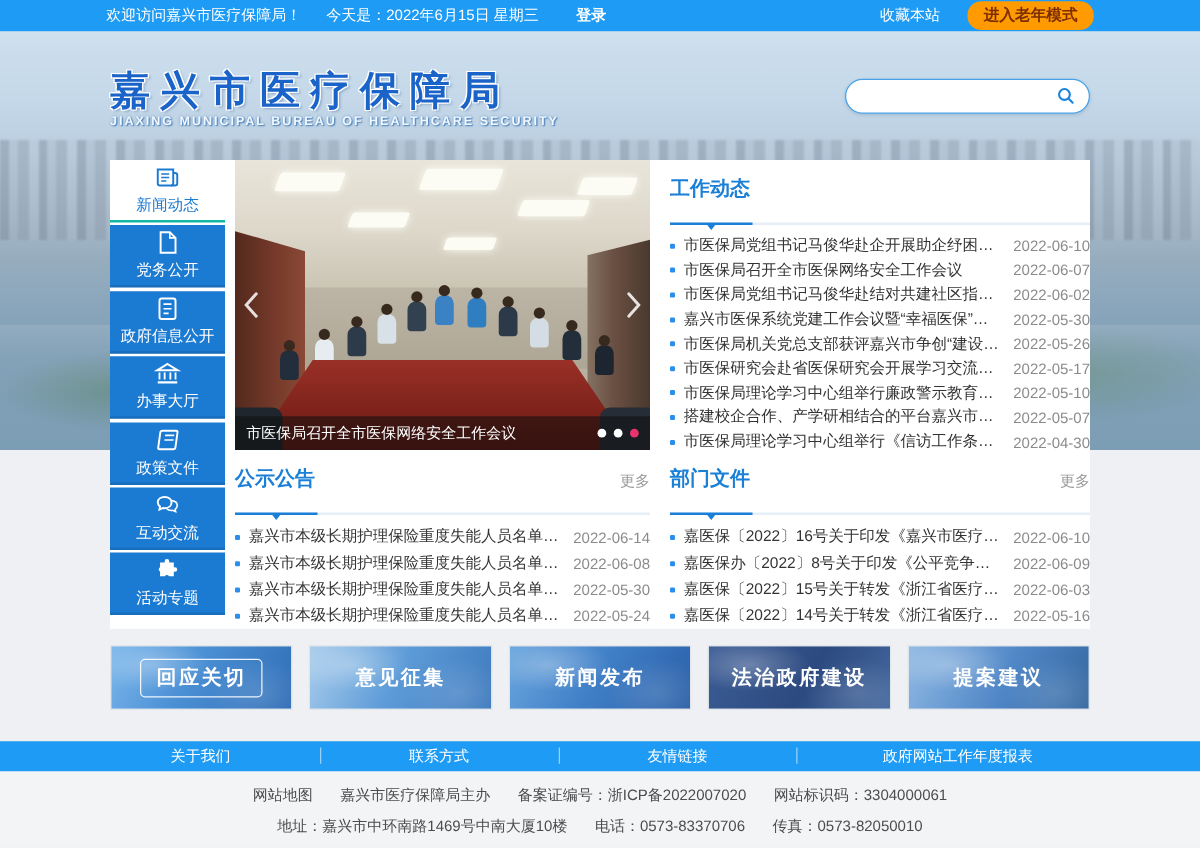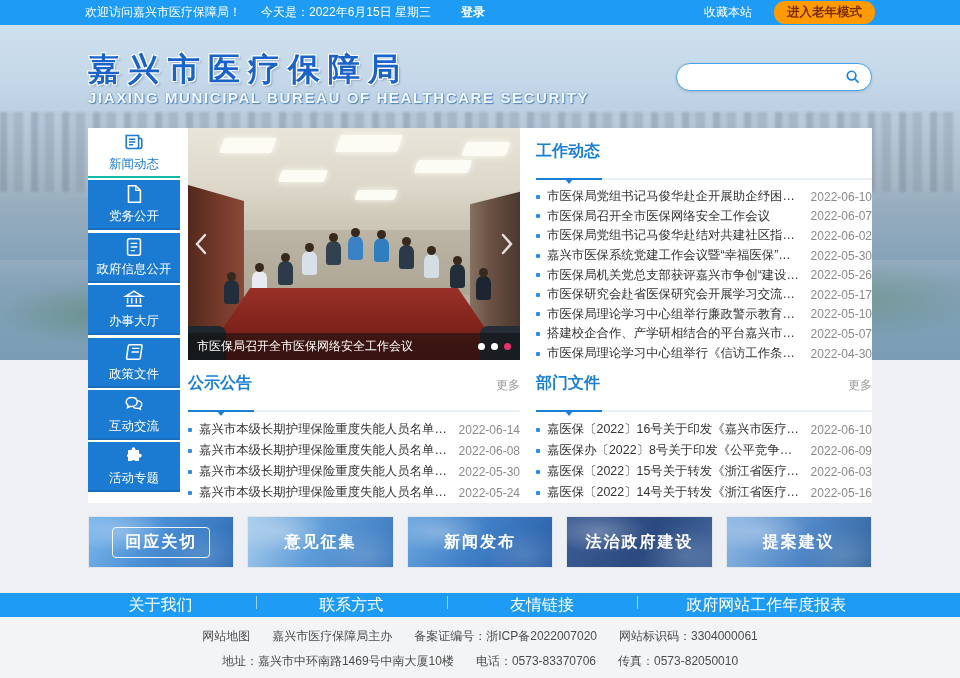--- a/index.html
+++ b/index.html
@@ -47,21 +47,21 @@
 
   
   .site-header { position:relative; z-index:1; height:103px; width:784px; margin:0 auto;
     display:flex; align-items:center; justify-content:space-between; }
   .brand { padding-top:4px; }
   .brand-title {
     font-size:32px; font-weight:bold; color:#1a63c8; letter-spacing:8px; line-height:1.15;
     text-shadow:-1px -1px 0 #fff, 1px -1px 0 #fff, -1px 1px 0 #fff, 1px 1px 0 #fff, 2px 2px 2px rgba(40,80,140,.35);
   }
   .brand-sub {
-    margin-top:2px; font-size:15px; letter-spacing:1.6px; color:#f2f8ff; font-weight:bold;
+    margin-top:2px; font-size:10px; letter-spacing:1.6px; color:#f2f8ff; font-weight:bold;
     text-shadow:0 0 2px #5e93c8, 1px 1px 1px #4c7fb4;
   }
   .searchbox {
     width:196px; height:28px; background:#fff; border:1px solid #4aa3e8; border-radius:14px;
     display:flex; align-items:center; padding:0 10px; box-shadow:0 1px 3px rgba(30,70,120,.2);
   }
   .searchbox input { flex:1; border:none; outline:none; font-size:12px; background:transparent; font-family:inherit; }
   .search-btn { width:18px; height:18px; display:flex; align-items:center; justify-content:center; cursor:pointer; }
 
   
@@ -156,21 +156,21 @@
   .bn1 span { border:1px solid rgba(255,255,255,.9); border-radius:4px; padding:4px 12px; }
   .bn2 { background:linear-gradient(115deg,#a9cdec 0%,#5d9bd8 48%,#3d79bd 100%);align-items:center; }
   .bn3 { background:linear-gradient(120deg,#6aa6de 0%,#3f7ec6 50%,#2b5fa6 100%); }
   .bn4 { background:linear-gradient(120deg,#3c5d96 0%,#2c4a80 55%,#44699f 100%); }
   .bn5 { background:linear-gradient(115deg,#8fb9e4 0%,#4f86c6 55%,#35679f 100%); }
 
   
   .footer-nav { position:relative; z-index:1; margin-top:25px; height:24px; background:#1e9bf5;
     display:flex; align-items:center; }
   .footer-nav-inner { width:830px; margin:0 auto; display:flex; align-items:center; }
-  .fn-item { flex:1; text-align:center; font-size:16px; color:#fff; position:relative; cursor:pointer; }
+  .fn-item { flex:1; text-align:center; font-size:12px; color:#fff; position:relative; cursor:pointer; }
   .fn-item + .fn-item::before { content:""; position:absolute; left:0; top:1px; height:13px; width:1px; background:rgba(255,255,255,.55); }
   .fn-wide { flex:1.35; }
 
   .footer-info { padding-top:11px; text-align:center; font-size:12px; color:#4c4c4c; background:#f3f4f6; }
   .f-line { margin-bottom:8px; }
   .f-line span { margin:0 11px; }
   .f-line .plain { cursor:default; }
   .badge-wrap { display:inline-flex; align-items:center; gap:5px; }
 </style>
 </head>

